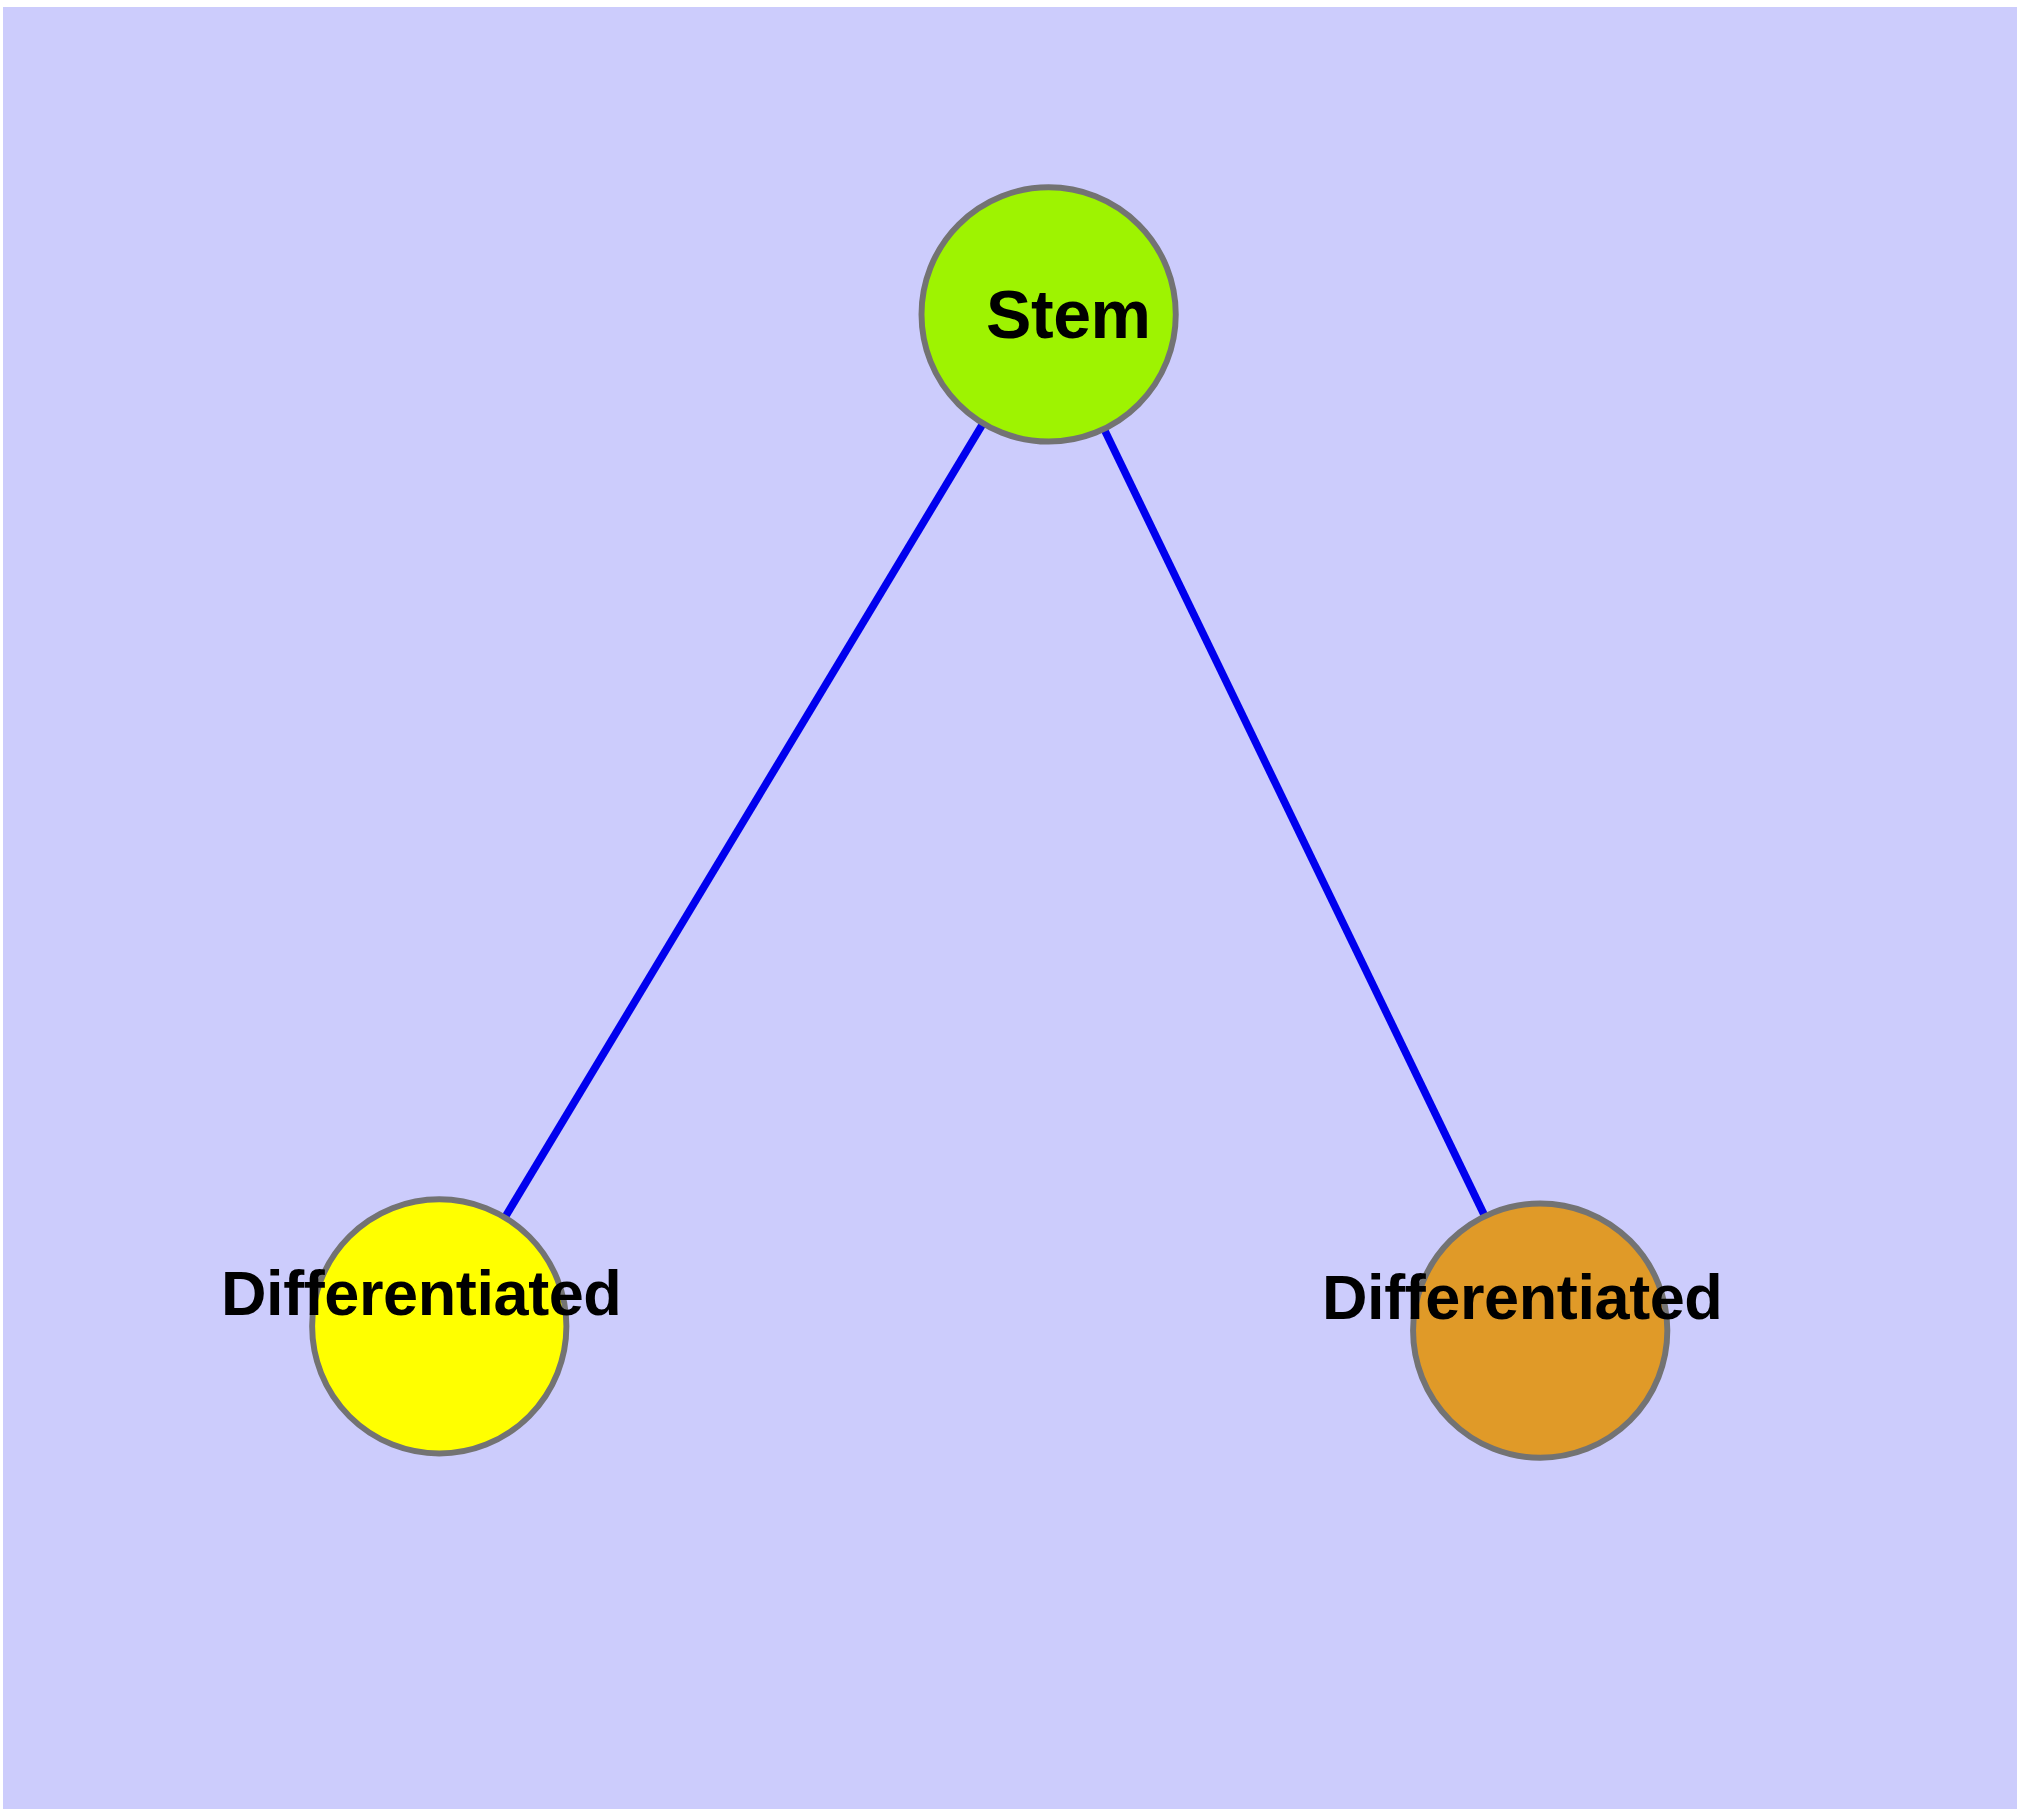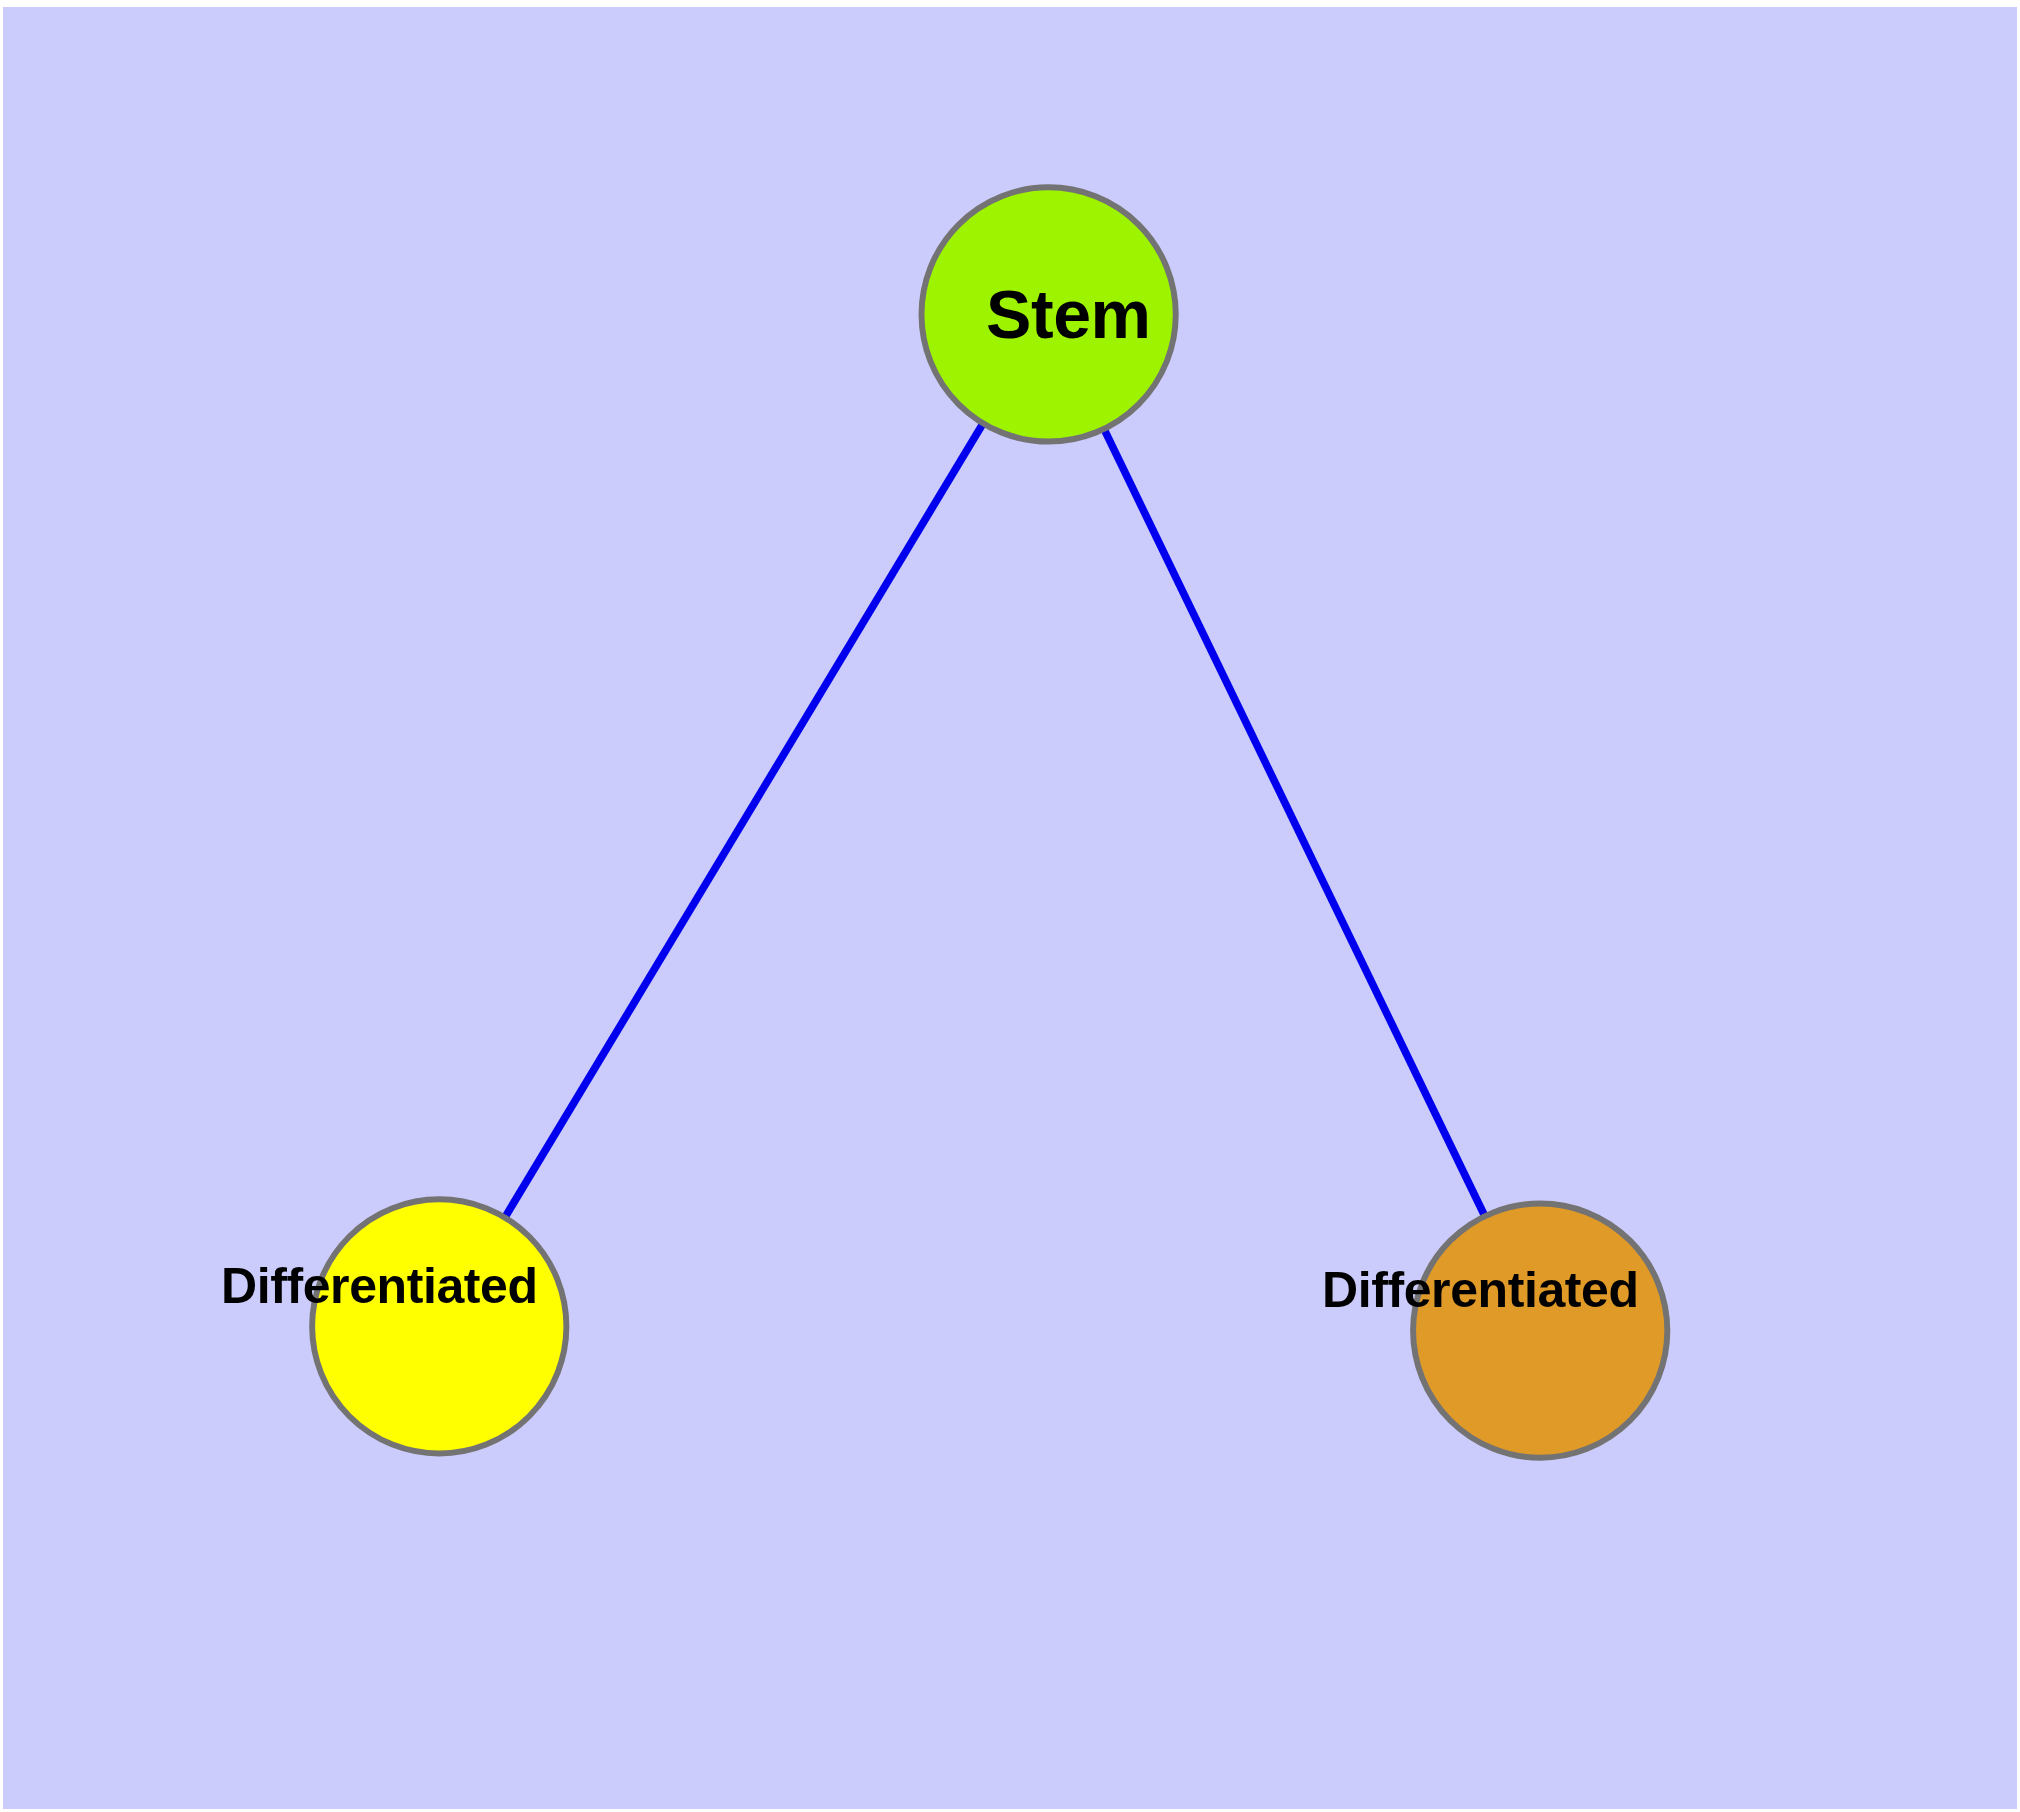--- a/index.html
+++ b/index.html
@@ -39,21 +39,21 @@
     color: #000000;
     line-height: 1.06;
     white-space: nowrap;
     letter-spacing: -0.4px;
     pointer-events: none;
   }
   .label-stem {
     font-size: 68px;
   }
   .label-child {
-    font-size: 50px;
+    font-size: 63px;
   }
 </style>
 </head>
 <body>
 
 <div id="canvas">
   <div id="plot-area" style="background: rgb(204, 204, 252);"></div>
 
   <svg id="graph-svg" viewBox="0 0 2384 2138" xmlns="http://www.w3.org/2000/svg">
     <g id="edges-layer">

